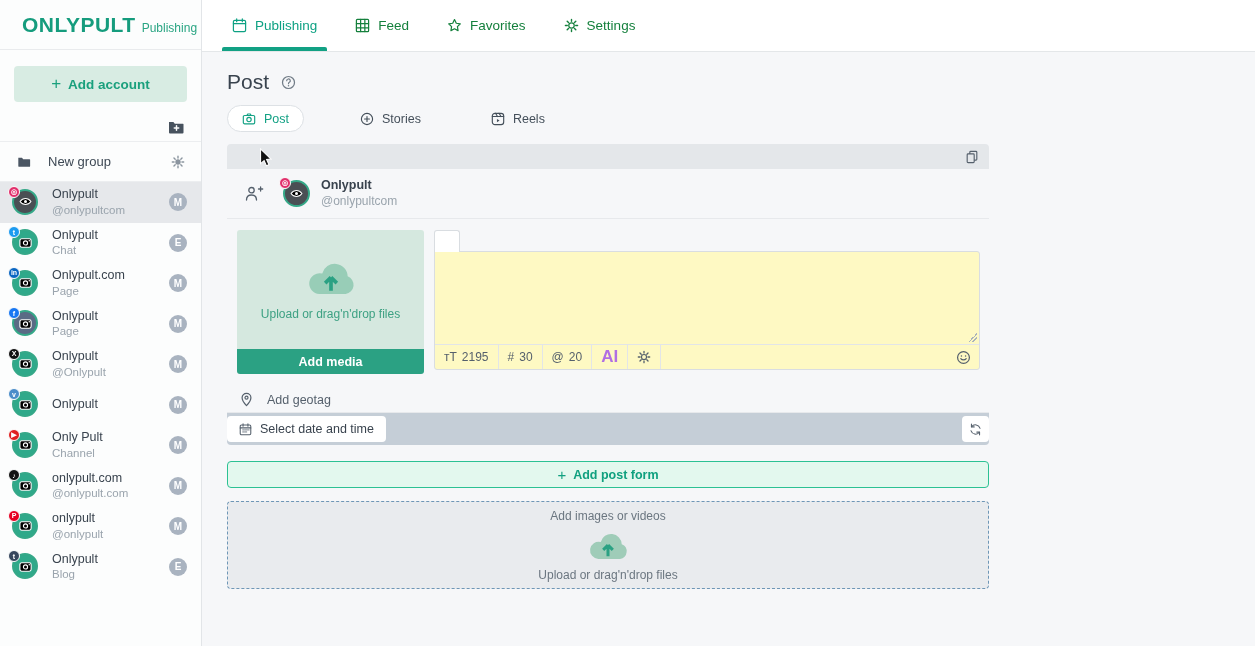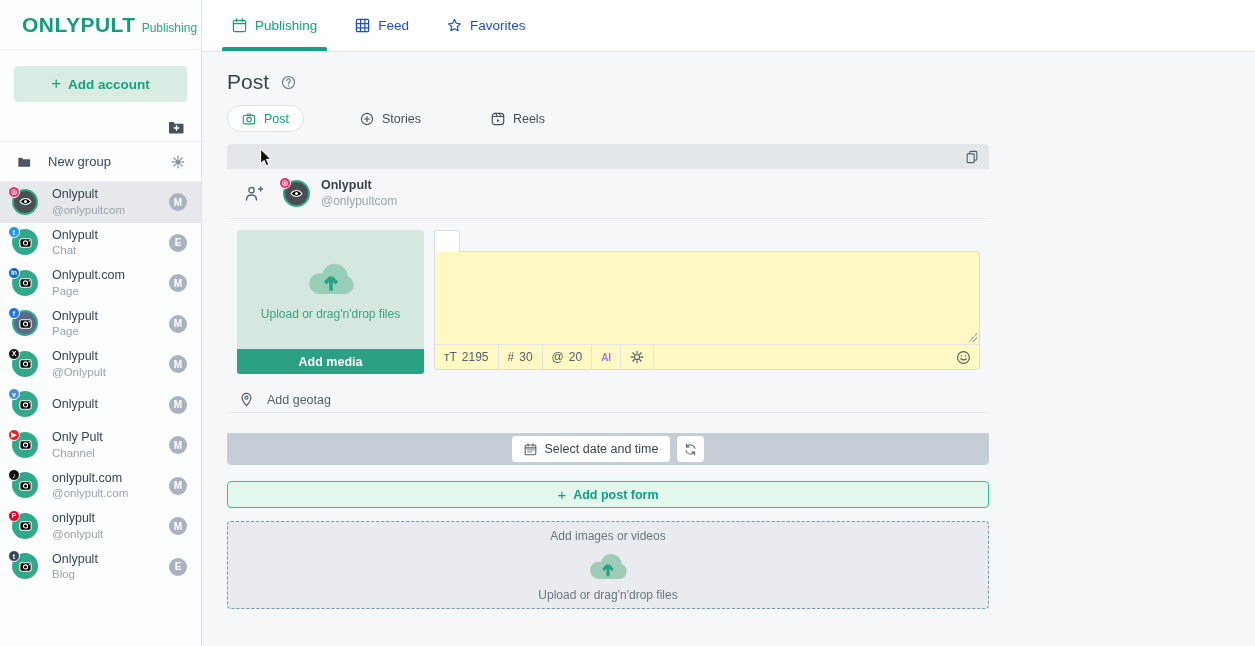--- a/index.html
+++ b/index.html
@@ -43,21 +43,21 @@
     color:#fff; font-size:7px; font-weight:bold; display:flex; align-items:center; justify-content:center; border:1px solid #fcfdfd; }
   .acct-texts { flex:1; line-height:1.25; overflow:hidden; }
   .acct-name { font-size:12.5px; color:#39434e; white-space:nowrap; }
   .acct-sub { font-size:11.5px; color:#9aa4ad; white-space:nowrap; }
   .member-badge { width:18px; height:18px; min-width:18px; border-radius:50%; background:#a9b3c0; color:#fff;
     font-size:10px; font-weight:bold; display:flex; align-items:center; justify-content:center; }
 
   
   .right { flex:1; display:flex; flex-direction:column; }
   .topnav { height:52px; background:#fff; border-bottom:1px solid #e4e7e9; display:flex; align-items:stretch; padding-left:30px; gap:38px; }
-  .nav-item { position:relative; display:flex; align-items:center; gap:8px; font-size:13.5px; color:#1d4ed8; cursor:pointer; }
+  .nav-item { position:relative; display:flex; align-items:center; gap:8px; font-size:13.5px; color:#15803d; cursor:pointer; }
   .nav-item .nav-icon svg { width:15px; height:15px; }
   .nav-item.active { color:#0ea183; }
   .nav-item.active::after { content:""; position:absolute; left:-10px; right:-10px; bottom:0; height:4px; background:#12a184; border-radius:2px 2px 0 0; }
 
   .content { flex:1; padding-left:25px; overflow:hidden; }
   .page-head { margin-top:18px; display:flex; align-items:center; gap:12px; }
   .page-title { font-size:21px; color:#39434e; }
   .help-icn { color:#707b86; cursor:pointer; }
   .help-icn svg { width:15px; height:15px; }
 
@@ -95,35 +95,35 @@
   .etab { padding:0 12px; font-size:12px; color:#39434e; display:flex; align-items:center; cursor:pointer; }
   .etab.active { background:#fff; border:1px solid #d9dde1; border-bottom:none; border-radius:3px 3px 0 0; position:relative; z-index:2; }
   .editor-body { border:1px solid #d9dde1; border-radius:0 3px 3px 3px; background:#fef9c3; margin-top:-1px; }
   .editor-text { position:relative; height:92px; }
   .editor-text textarea { width:100%; height:100%; border:none; resize:none; outline:none; font-family:inherit; font-size:13px; padding:8px 10px; background:transparent; }
   .resize-grip { position:absolute; right:2px; bottom:2px; width:9px; height:9px; cursor:nwse-resize;
     background:linear-gradient(135deg, transparent 0 50%, #aab3bb 50% 56%, transparent 56% 72%, #aab3bb 72% 78%, transparent 78%); }
   .etoolbar { display:flex; align-items:stretch; height:25px; border-top:1px solid #e2e5e8; font-size:12px; color:#55606c; }
   .tcell { display:flex; align-items:center; gap:5px; padding:0 9px; border-right:1px solid #e2e5e8; cursor:pointer; }
   .tcell .cicon { font-size:12px; color:#55606c; }
-  .tcell.ai { color:#b06fe3; font-weight:bold; font-size:10px; }
+  .tcell.ai { color:#b06fe3; font-weight:bold; font-size:17px; }
   .tcell.gear svg { width:14px; height:14px; }
   .tinput { flex:1; display:flex; align-items:center; justify-content:flex-end; padding-right:8px; }
   .tinput input { flex:1; border:none; outline:none; font-family:inherit; font-size:12px; background:transparent; }
   .emoji-btn { color:#55606c; cursor:pointer; }
   .emoji-btn svg { width:15px; height:15px; }
 
   .meta-row { display:flex; align-items:center; padding-left:12px; font-size:12.5px; color:#55606c; cursor:pointer; }
   .meta-row .icn { margin-right:13px; }
   .meta-row .icn svg { width:15px; height:15px; }
   .geotag-row { margin-top:13px; height:26px; border-bottom:1px solid #e7e9ec; }
   .label-row { height:30px; }
 
-  .schedule-bar { margin-top:20px; height:32px; background:#c5ced7; border-radius:0 0 4px 4px;
-    display:flex; align-items:center; justify-content:center; gap:7px; }
+  .schedule-bar { margin-top:0; height:32px; background:#c5ced7; border-radius:0 0 4px 4px;
+    display:flex; align-items:center; justify-content:space-between; gap:7px; }
   .sched-btn { height:26px; background:#fff; border:none; border-radius:4px; padding:0 12px; font-family:inherit;
     font-size:12.5px; color:#39434e; display:flex; align-items:center; gap:8px; cursor:pointer; }
   .sched-btn .icn { color:#55606c; }
   .sched-btn .icn svg { width:13px; height:13px; }
   .refresh-btn { width:27px; height:26px; background:#fff; border:none; border-radius:4px; color:#55606c;
     display:flex; align-items:center; justify-content:center; cursor:pointer; }
   .refresh-btn svg { width:13px; height:13px; }
 
   .add-post-form { margin-top:16px; width:762px; height:27px; background:#e3f8ee; border:1px solid #2cc193; border-radius:4px;
     color:#10a07f; font-family:inherit; font-size:12.5px; font-weight:bold; display:flex; align-items:center; justify-content:center; gap:7px; cursor:pointer; }
@@ -375,20 +375,29 @@
           </span>
     <span>Feed</span>
   </div>
         <div class="nav-item">
     <span class="nav-icon icn">
             <svg viewBox="0 0 16 16">
               <path d="M8 1.7l1.9 3.9 4.3.6-3.1 3 .7 4.3L8 11.5l-3.8 2 .7-4.3-3.1-3 4.3-.6z"></path>
             </svg>
           </span>
     <span>Favorites</span>
+  </div>
+        <div class="nav-item">
+    <span class="nav-icon icn">
+            <svg viewBox="0 0 16 16">
+              <path d="M8 1.5v2M8 12.5v2M1.5 8h2M12.5 8h2M3.4 3.4l1.4 1.4M11.2 11.2l1.4 1.4M12.6 3.4l-1.4 1.4M4.8 11.2l-1.4 1.4" style="stroke-width:1.5"></path>
+              <circle cx="8" cy="8" r="2.9"></circle>
+            </svg>
+          </span>
+    <span>Settings</span>
   </div>
       </nav>
 
     <main class="content">
 
       <div class="page-head">
         <span class="page-title">Post</span>
         <span class="help-icn icn">
           <svg viewBox="0 0 16 16">
               <circle cx="8" cy="8" r="6.4"></circle>

